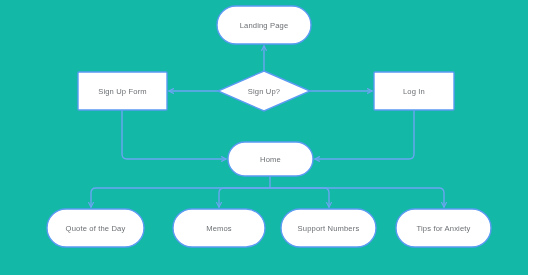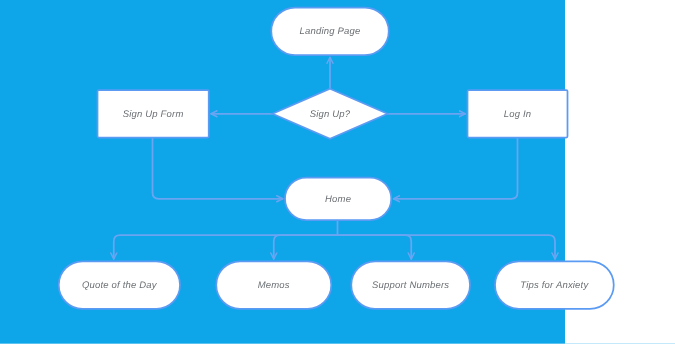--- a/index.html
+++ b/index.html
@@ -7,24 +7,23 @@
     padding: 0;
   }
   body {
     width: 540px;
     height: 275px;
     overflow: hidden;
     font-family: "Liberation Sans", sans-serif;
   }
   #canvas {
     position: relative;
-    width: 452px;
+    width: 528px;
     height: 275px;
-    background: #0ea5e9;
-    font-style: italic;
+    background: #14b8a6;
   }
   #flow-svg {
     position: absolute;
     left: 0;
     top: 0;
     width: 540px;
     height: 275px;
     display: block;
   }
   .node-shape {

